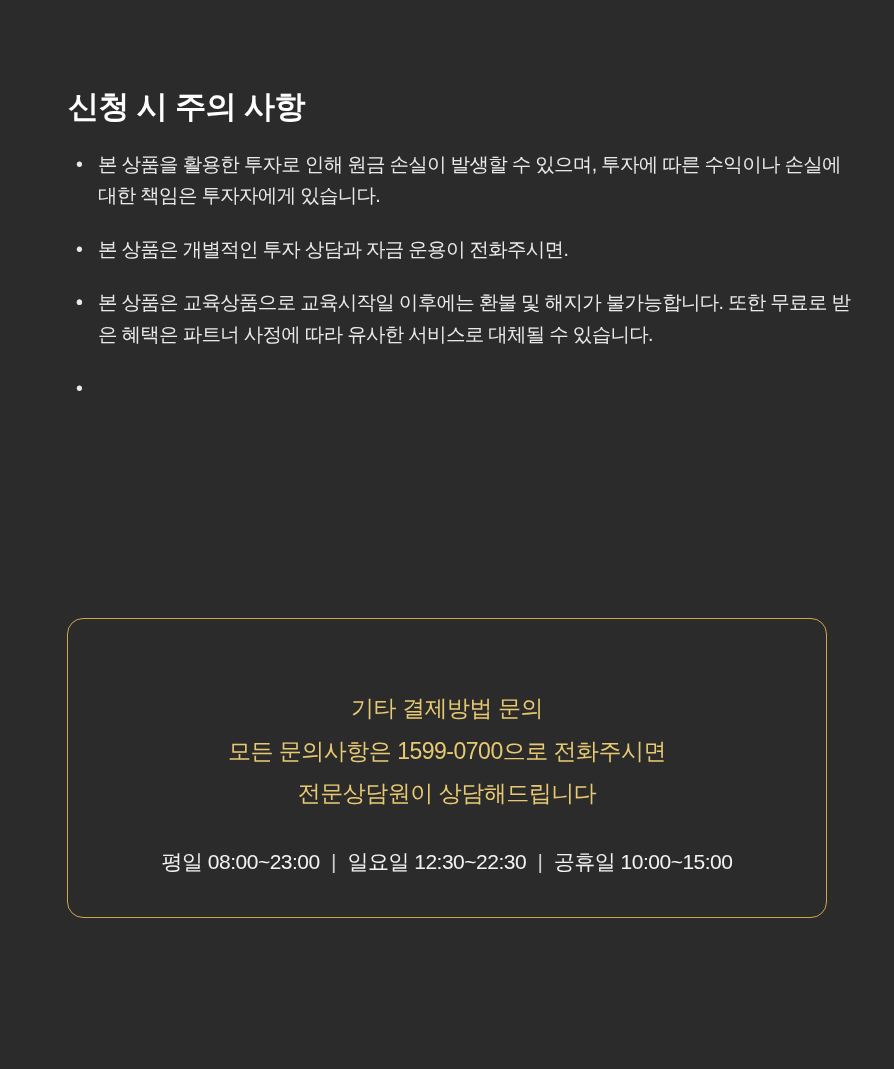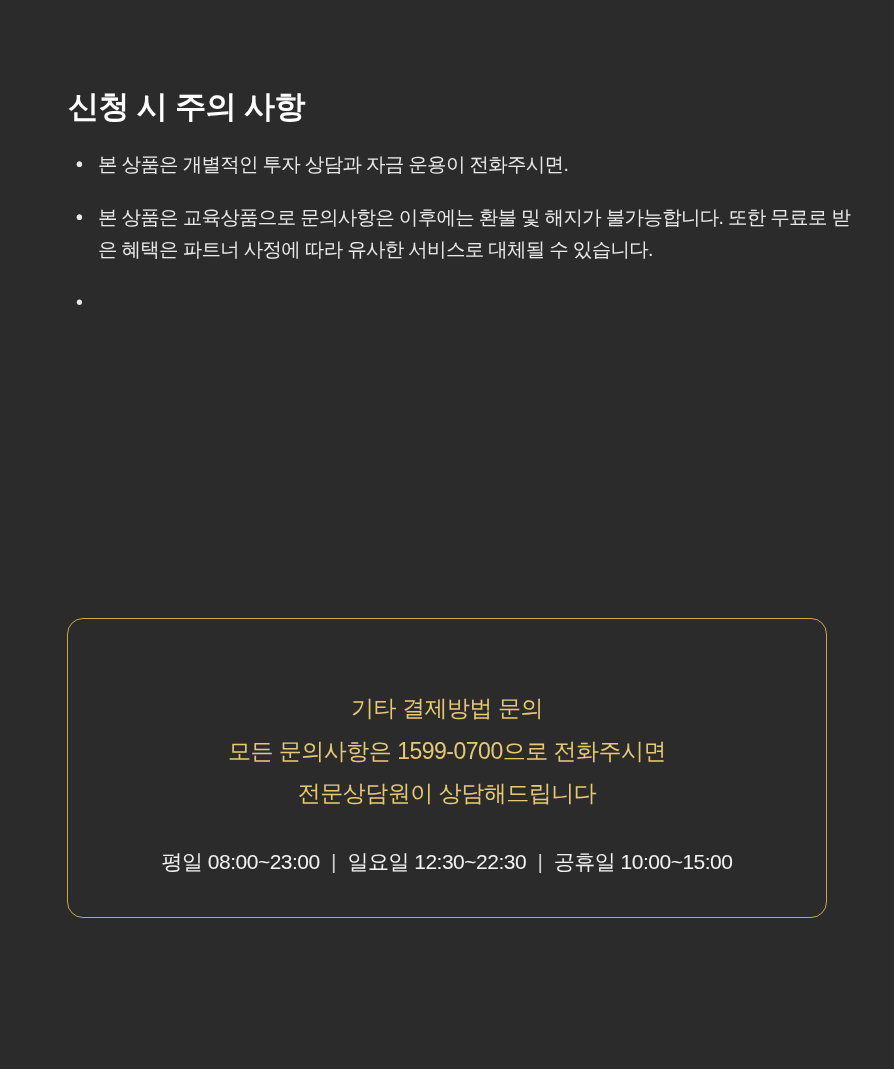--- a/index.html
+++ b/index.html
@@ -100,31 +100,32 @@
 <body>
 
 <div class="page">
 
   <section class="notice-section">
     <h2 class="notice-title">신청 시 주의 사항</h2>
 
     <ul class="notice-list">
       <li class="notice-item">
         <span class="bullet">•</span>
+        <span>본 상품을 활용한 투자로 인해 원금 손실이 발생할 수 있으며, 투자에 따른 수익이나 손실에 대한 책임은 투자자에게 있습니다.</span>
       </li>
       <li class="notice-item">
         <span class="bullet">•</span>
         <span>본 상품은 개별적인 투자 상담과 자금 운용이 전화주시면.</span>
       </li>
       <li class="notice-item">
         <span class="bullet">•</span>
       </li>
       <li class="notice-item">
         <span class="bullet">•</span>
-        <span>본 상품은 교육상품으로 문의사항은 이후에는 환불 및 해지가 불가능합니다. 또한 무료로 받은 혜택은 파트너 사정에 따라 유사한 서비스로 대체될 수 있습니다.</span>
+        <span>본 상품은 교육상품으로 교육시작일 이후에는 환불 및 해지가 불가능합니다. 또한 무료로 받은 혜택은 파트너 사정에 따라 유사한 서비스로 대체될 수 있습니다.</span>
       </li>
       <li class="notice-item">
         <span class="bullet">•</span>
       </li>
     </ul>
   </section>
 
   <section class="contact-box">
     <div class="contact-line">기타 결제방법 문의</div>
     <div class="contact-line">모든 문의사항은 1599-0700으로 전화주시면</div>

